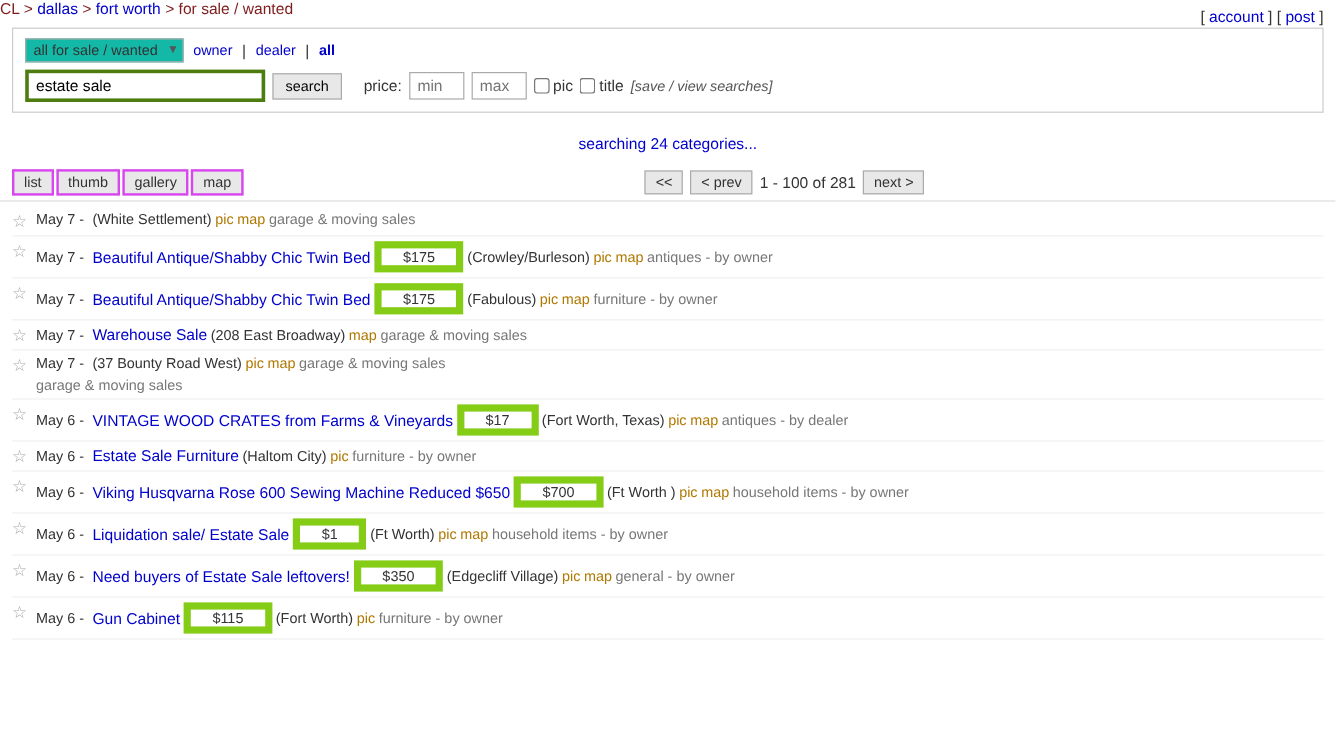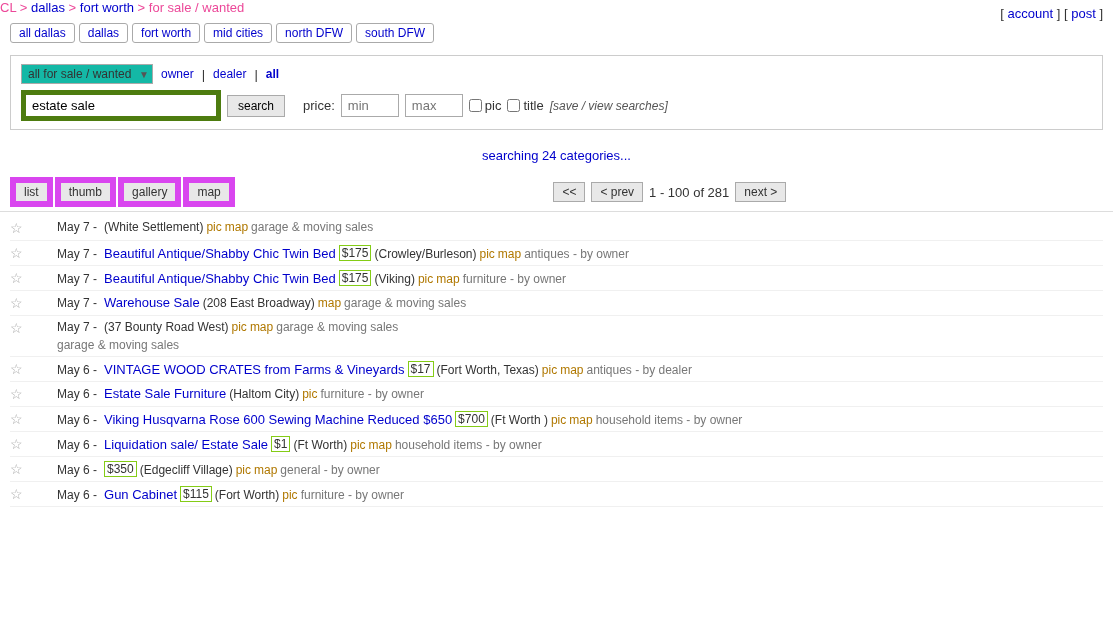--- a/index.html
+++ b/index.html
@@ -1,60 +1,60 @@
 <!DOCTYPE html>
 <html><head>
   <meta charset="utf-8">
   <style>
     * { margin: 0; padding: 0; box-sizing: border-box; }
     body { font-family: Arial, sans-serif; font-size: 13px; background: #fff; color: #333; }
     a { color: #00c; text-decoration: none; }
     #breadcrumb { font-size: 13px; color: #555; margin-bottom: 4px; }
     #breadcrumb a { color: #00c; }
-    #breadcrumb span { color: #ec4899; }
+    #breadcrumb span { color: #7f1d1d; }
     #top-right { position: absolute; top: 6px; right: 10px; font-size: 13px; margin-left: 28px; }
     #top-right a { color: #00c; }
 
     #area-tabs { display: flex; gap: 4px; padding: 4px 10px; }
     .area-tab { border: 1px solid #aaa; padding: 2px 8px; font-size: 12px; color: #00c; cursor: pointer; background: #fff; border-radius: 3px; }
 
     #filter-section { margin: 8px 10px; border: 1px solid #ccc; padding: 8px 10px; }
     #filter-row1 { display: flex; align-items: center; gap: 8px; margin-bottom: 6px; }
     #dropdown-wrapper { position: relative; display: inline-block; }
     #category-select { border: 1px solid #aaa; padding: 2px 20px 2px 6px; font-size: 12px; appearance: none; background: #14b8a6; cursor: pointer; color: #333; }
     .dropdown-arrow { position: absolute; right: 4px; top: 50%; transform: translateY(-50%); pointer-events: none; font-size: 10px; color: #555; }
     .filter-link { color: #00c; font-size: 12px; cursor: pointer; }
     .filter-link.bold { font-weight: bold; }
 
     #filter-row2 { display: flex; align-items: center; gap: 6px; }
-    #search-input { border: 5px solid #4d7c0f; padding: 3px 6px; font-size: 13px; width: 200px; }
+    #search-input { border: 3px solid #4d7c0f; padding: 3px 6px; font-size: 13px; width: 200px; }
     #search-btn { border: 1px solid #aaa; padding: 3px 10px; font-size: 12px; background: #e8e8e8; cursor: pointer; }
     #price-label { font-size: 13px; color: #333; margin-left: 12px; }
-    .price-input { border: 1px solid #aaa; padding: 3px 6px; font-size: 13px; width: 58px; color: #999; }
+    .price-input { border: 1px solid #aaa; padding: 3px 6px; font-size: 13px; width: 46px; color: #999; }
     .checkbox-label { display: flex; align-items: center; gap: 3px; font-size: 13px; cursor: pointer; }
     .checkbox-label input { cursor: pointer; }
     .save-link { color: #555; font-size: 12px; font-style: italic; }
 
     #searching-info { text-align: center; color: #00c; padding: 10px 0; font-size: 13px; }
 
     #view-controls { display: flex; align-items: center; padding: 4px 10px; gap: 0; border-bottom: 1px solid #ddd; }
-    .view-btn { border: 6px solid #d946ef; padding: 2px 8px; font-size: 12px; background: #e8e8e8; cursor: pointer; color: #333; margin-right: 2px; }
+    .view-btn { border: 2px solid #d946ef; padding: 2px 8px; font-size: 12px; background: #e8e8e8; cursor: pointer; color: #333; margin-right: 2px; }
     .nav-controls { margin-left: auto; margin-right: auto; display: flex; align-items: center; gap: 6px; }
     .nav-btn { border: 1px solid #aaa; padding: 2px 8px; font-size: 12px; background: #e8e8e8; cursor: pointer; color: #333; }
     .page-info { font-size: 13px; color: #333; }
     .sort-controls { display: flex; gap: 4px; margin-left: 20px; }
     .sort-btn { border: 1px solid #aaa; padding: 2px 8px; font-size: 12px; background: #e8e8e8; cursor: pointer; color: #333; }
 
     #results { padding: 4px 10px; }
     .result-item { display: flex; align-items: flex-start; padding: 4px 0; border-bottom: 1px solid #f0f0f0; }
     .star { color: #aaa; font-size: 14px; margin-right: 6px; cursor: pointer; min-width: 14px; }
     .result-date { color: #333; font-size: 12px; margin-right: 4px; white-space: nowrap; }
-    .result-content { display: flex; flex-wrap: wrap; align-items: flex-end; gap: 3px; flex: 1; margin-left: 27px; }
+    .result-content { display: flex; flex-wrap: wrap; align-items: center; gap: 3px; flex: 1; }
     .result-title { color: #00c; font-size: 13px; }
-    .result-price { border: 1px solid #84cc16; padding: 0 2px; font-size: 12px; color: #333; white-space: nowrap; }
+    .result-price { border: 6px solid #84cc16; padding: 0 18px; font-size: 12px; color: #333; white-space: nowrap; }
     .result-location { color: #333; font-size: 12px; }
     .result-pic { color: #b07800; font-size: 12px; cursor: pointer; }
     .result-map { color: #b07800; font-size: 12px; cursor: pointer; }
     .result-category { color: #777; font-size: 12px; }
     .result-sub-row { width: 100%; padding-left: 0; }
   </style>
 </head>
 <body>
 
 <div style="position:relative;">
@@ -67,28 +67,20 @@
   <div id="breadcrumb">
     <span>CL</span>
     <span> &gt; </span>
     <a>dallas</a>
     <span> &gt; </span>
     <a>fort worth</a>
     <span> &gt; </span>
     <span>for sale / wanted</span>
   </div>
 
-  <div id="area-tabs">
-      <button class="area-tab">all dallas</button>
-      <button class="area-tab">dallas</button>
-      <button class="area-tab">fort worth</button>
-      <button class="area-tab">mid cities</button>
-      <button class="area-tab">north DFW</button>
-      <button class="area-tab">south DFW</button>
-    </div>
 
   <div id="filter-section">
     <div id="filter-row1">
       <div id="dropdown-wrapper">
         <select id="category-select">
           <option>all for sale / wanted</option>
         </select>
         <span class="dropdown-arrow">▼</span>
       </div>
       <a class="filter-link">owner</a>
@@ -154,21 +146,21 @@
           <a class="result-map">map</a> 
           <span class="result-category">antiques - by owner</span>
         </div>
       </div>
       <div class="result-item">
         <span class="star">☆</span>
         <div class="result-content">
           <span class="result-date">May 7 -</span>
           <a class="result-title">Beautiful Antique/Shabby Chic Twin Bed</a> 
           <span class="result-price">$175</span> 
-          <span class="result-location">(Viking)</span> 
+          <span class="result-location">(Fabulous)</span> 
           <a class="result-pic">pic</a> 
           <a class="result-map">map</a> 
           <span class="result-category">furniture - by owner</span>
         </div>
       </div>
       <div class="result-item">
         <span class="star">☆</span>
         <div class="result-content">
           <span class="result-date">May 7 -</span>
           <a class="result-title">Warehouse Sale</a> 
@@ -231,20 +223,21 @@
           <span class="result-location">(Ft Worth)</span> 
           <a class="result-pic">pic</a> 
           <a class="result-map">map</a> 
           <span class="result-category">household items - by owner</span>
         </div>
       </div>
       <div class="result-item">
         <span class="star">☆</span>
         <div class="result-content">
           <span class="result-date">May 6 -</span>
+          <a class="result-title">Need buyers of Estate Sale leftovers!</a> 
           <span class="result-price">$350</span> 
           <span class="result-location">(Edgecliff Village)</span> 
           <a class="result-pic">pic</a> 
           <a class="result-map">map</a> 
           <span class="result-category">general - by owner</span>
         </div>
       </div>
       <div class="result-item">
         <span class="star">☆</span>
         <div class="result-content">

